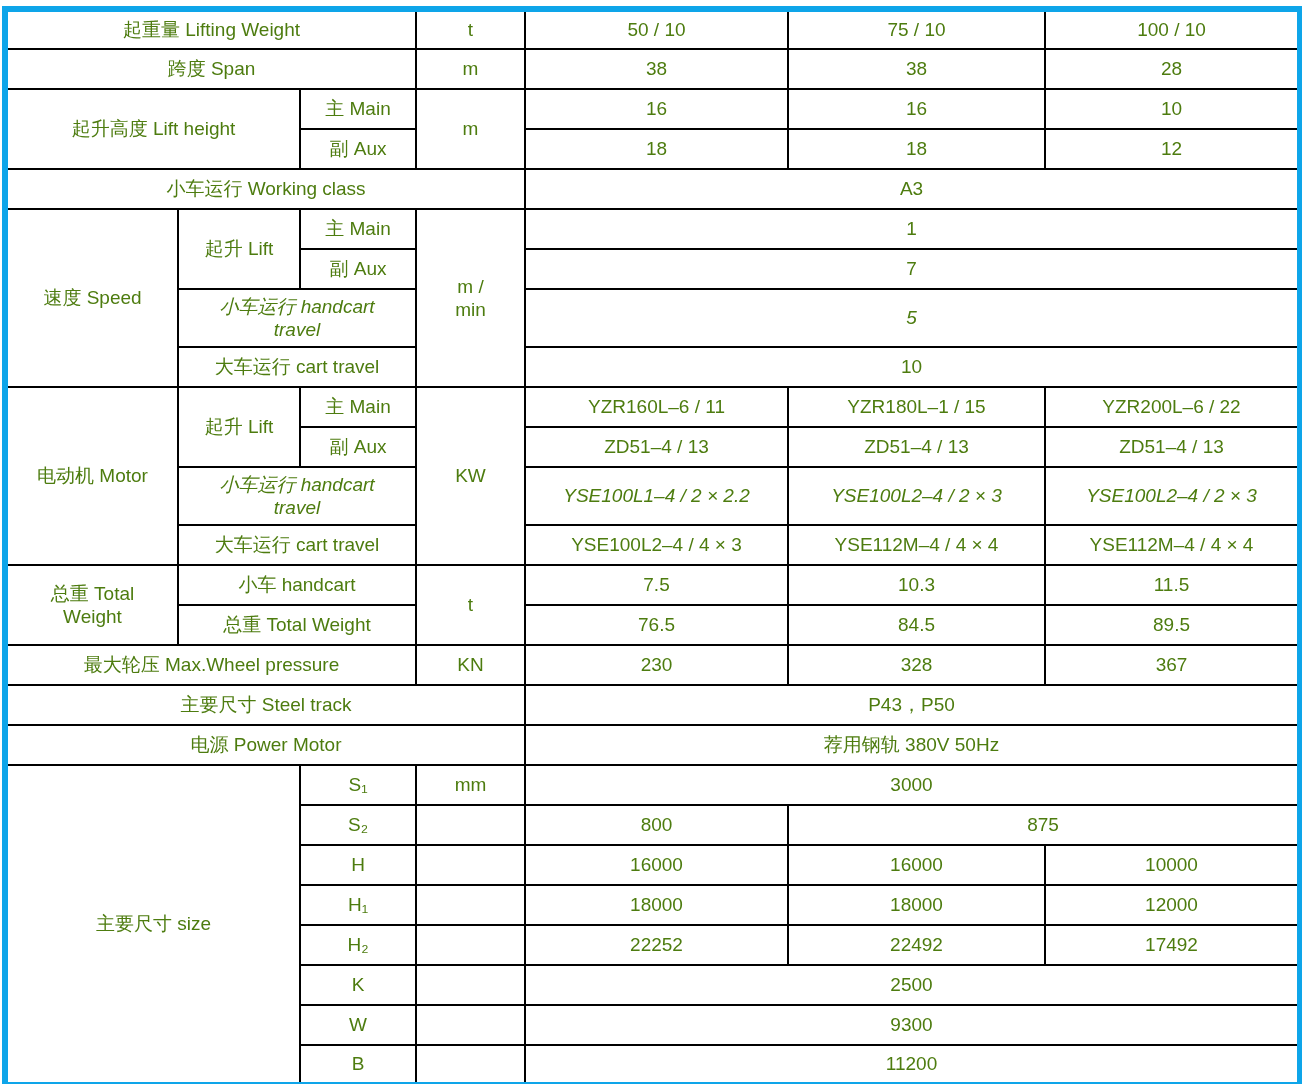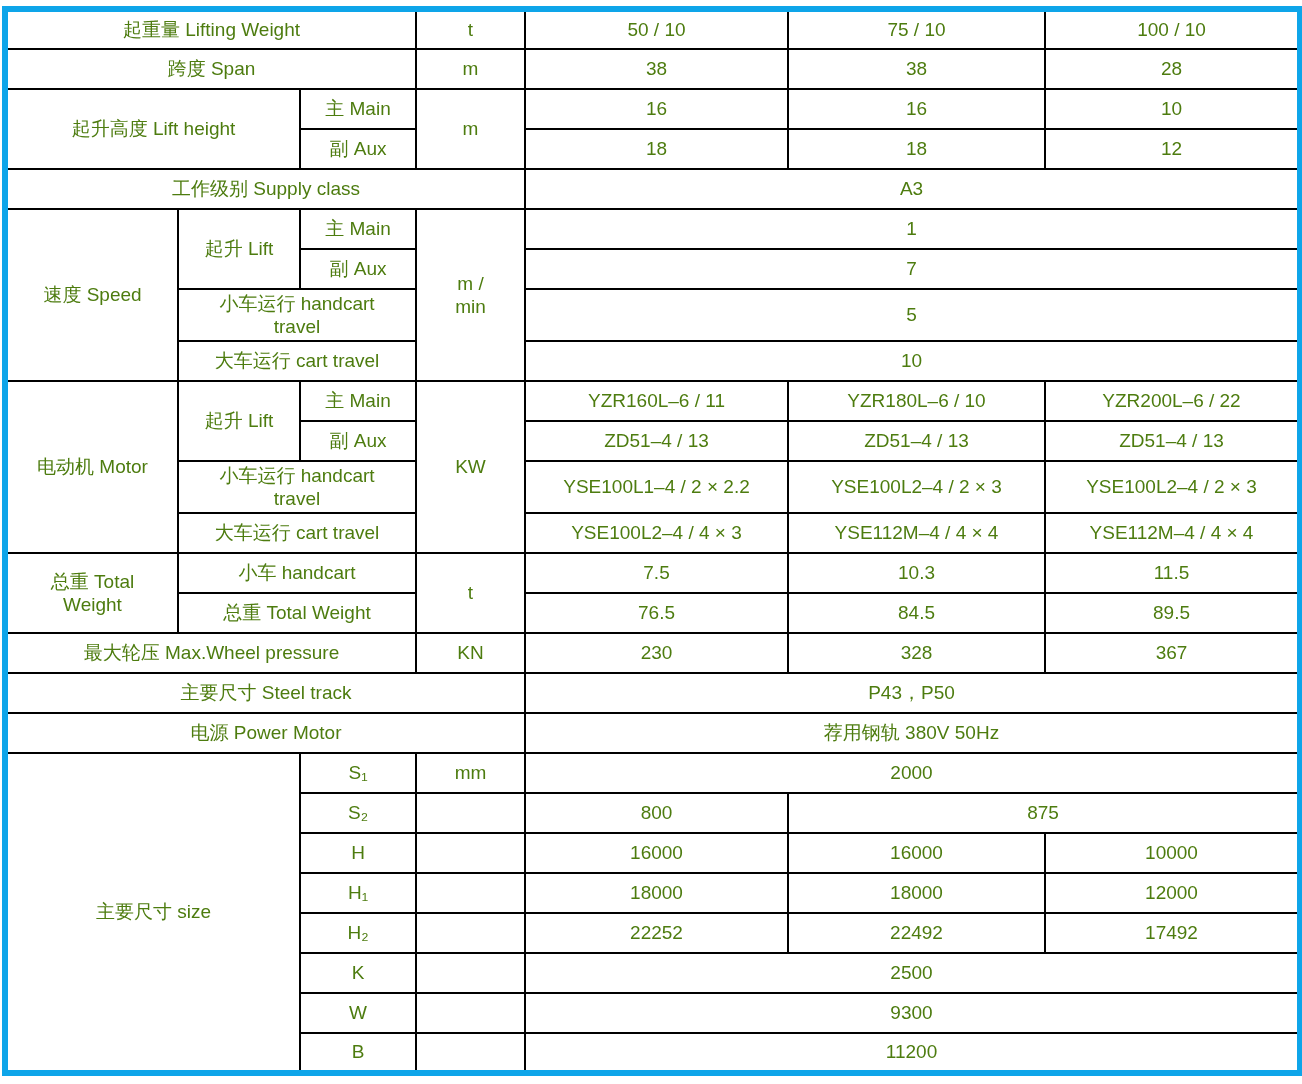--- a/index.html
+++ b/index.html
@@ -22,21 +22,21 @@
   .spec-table td {
     border: 2px solid #000000;
     text-align: center;
     vertical-align: middle;
     padding: 0 2px;
     font-size: 19px;
     line-height: 1.22;
     overflow: hidden;
   }
   tr.r-normal { height: 40px; }
-  tr.r-tall   { height: 52px; }
+  tr.r-tall   { height: 58px; font-style: italic; }
   .preline { white-space: pre-line; }
 </style>
 </head>
 <body>
 
 <table class="spec-table">
   <colgroup>
     <col style="width:173px">
       <col style="width:122px">
       <col style="width:116px">
@@ -72,21 +72,21 @@
     <td>10</td>
   </tr>
   <tr class="r-normal">
     <td>副 Aux</td>
     <td>18</td>
     <td>18</td>
     <td>12</td>
   </tr>
 
   <tr class="r-normal">
-    <td colspan="4">工作级别 Supply class</td>
+    <td colspan="4">小车运行 Working class</td>
     <td colspan="3">A3</td>
   </tr>
 
   <tr class="r-normal">
     <td rowspan="4">速度 Speed</td>
     <td rowspan="2">起升 Lift</td>
     <td>主 Main</td>
     <td rowspan="4" class="preline">m /
 min</td>
     <td colspan="3">1</td>
@@ -104,21 +104,21 @@
     <td colspan="2">大车运行 cart travel</td>
     <td colspan="3">10</td>
   </tr>
 
   <tr class="r-normal">
     <td rowspan="4">电动机 Motor</td>
     <td rowspan="2">起升 Lift</td>
     <td>主 Main</td>
     <td rowspan="4">KW</td>
     <td>YZR160L–6 / 11</td>
-    <td>YZR180L–6 / 10</td>
+    <td>YZR180L–1 / 15</td>
     <td>YZR200L–6 / 22</td>
   </tr>
   <tr class="r-normal">
     <td>副 Aux</td>
     <td>ZD51–4 / 13</td>
     <td>ZD51–4 / 13</td>
     <td>ZD51–4 / 13</td>
   </tr>
   <tr class="r-tall">
     <td colspan="2" class="preline">小车运行 handcart
@@ -165,21 +165,21 @@
 
   <tr class="r-normal">
     <td colspan="4">电源 Power Motor</td>
     <td colspan="3">荐用钢轨 380V 50Hz</td>
   </tr>
 
   <tr class="r-normal">
     <td colspan="2" rowspan="8">主要尺寸 size</td>
     <td>S₁</td>
     <td>mm</td>
-    <td colspan="3">2000</td>
+    <td colspan="3">3000</td>
   </tr>
   <tr class="r-normal">
     <td>S₂</td>
     <td></td>
     <td>800</td>
     <td colspan="2">875</td>
   </tr>
   <tr class="r-normal">
     <td>H</td>
     <td></td>

